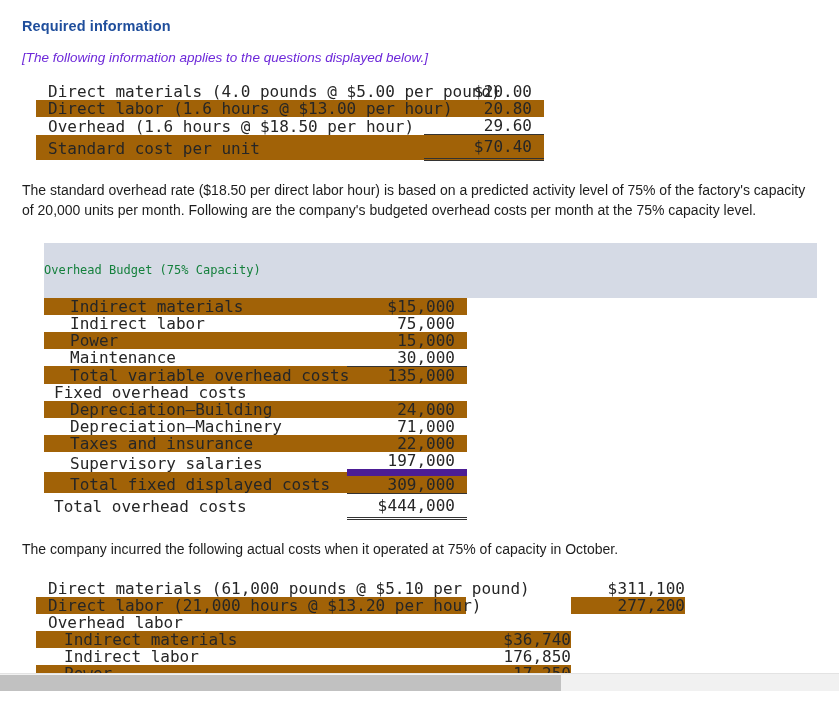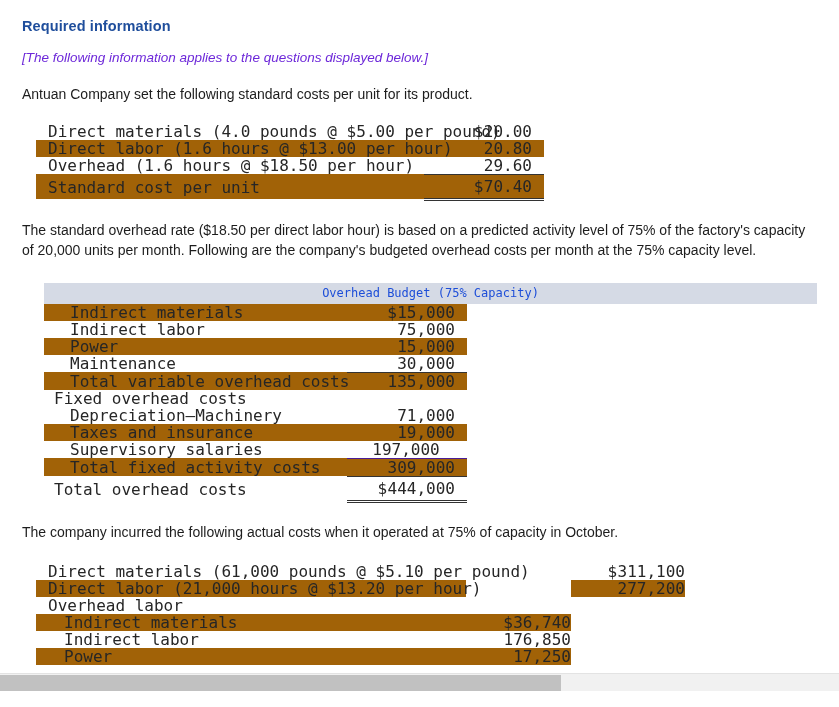--- a/index.html
+++ b/index.html
@@ -73,25 +73,24 @@
     text-align: right;
     padding-right: 12px;
   }
   .ftable td.num .cur {
     display: inline-block;
     width: 10px;
     text-align: left;
   }
   .hdr-band {
     background: #d5dae5;
-    text-align: center;
     font-family: "DejaVu Sans Mono", "Liberation Mono", monospace;
     font-size: 12px;
-    color: #1d4ed8;
-    padding: 3px 0;
+    color: #15803d;
+    padding: 20px 0;
     line-height: 15px;
   }
   .rule-dbl   { border-bottom: 3px double #333333; }
   .pad-above  { padding-top: 4px !important; }
   .pad-below  { padding-bottom: 4px !important; }
 
   
   .tbl1-wrap { margin-top: 18px; margin-left: 14px; }
   .tbl1 { width: 508px; }
   .tbl1 col.c1 { width: 388px; }
@@ -150,21 +149,20 @@
 <body>
 
 <div class="page">
   <div class="clipbox">
     <div class="content">
 
       <h2 class="req-title">Required information</h2>
 
       <p class="applies-note">[The following information applies to the questions displayed below.]</p>
 
-      <p class="para">Antuan Company set the following standard costs per unit for its product.</p>
 
       <div class="tbl1-wrap">
         <table class="ftable tbl1">
           <colgroup>
               <col class="c1">
               <col class="c2">
             </colgroup>
           <tbody>
             <tr>
               <td class="label">Direct materials (4.0 pounds @ $5.00 per pound)</td>
@@ -215,34 +213,38 @@
             </tr>
             <tr class="stripe">
               <td class="label lvl2">Total variable overhead costs</td>
               <td class="num"><span class="cur"></span><span>135,000</span></td>
             </tr>
 
             <tr>
               <td class="label lvl1">Fixed overhead costs</td>
               <td class="num"></td>
             </tr>
+            <tr class="stripe">
+              <td class="label lvl2">Depreciation—Building</td>
+              <td class="num"><span class="cur"></span><span>24,000</span></td>
+            </tr>
             <tr>
               <td class="label lvl2">Depreciation—Machinery</td>
               <td class="num"><span class="cur"></span><span>71,000</span></td>
             </tr>
             <tr class="stripe">
               <td class="label lvl2">Taxes and insurance</td>
-              <td class="num"><span class="cur"></span><span>19,000</span></td>
+              <td class="num"><span class="cur"></span><span>22,000</span></td>
             </tr>
             <tr>
               <td class="label lvl2">Supervisory salaries</td>
-              <td class="num" style="border-bottom:1px solid #4c1d95;text-align:center;"><span class="cur"></span><span>197,000</span></td>
-            </tr>
-            <tr class="stripe">
-              <td class="label lvl2">Total fixed activity costs</td>
+              <td class="num" style="border-bottom:7px solid #4c1d95;"><span class="cur"></span><span>197,000</span></td>
+            </tr>
+            <tr class="stripe">
+              <td class="label lvl2">Total fixed displayed costs</td>
               <td class="num" style="border-bottom:1px solid #333;"><span class="cur"></span><span>309,000</span></td>
             </tr>
             <tr>
               <td class="label lvl1 pad-above pad-below">Total overhead costs</td>
               <td class="num pad-above pad-below rule-dbl"><span class="cur">$</span><span>444,000</span></td>
             </tr>
           </tbody>
         </table>
       </div>
 

